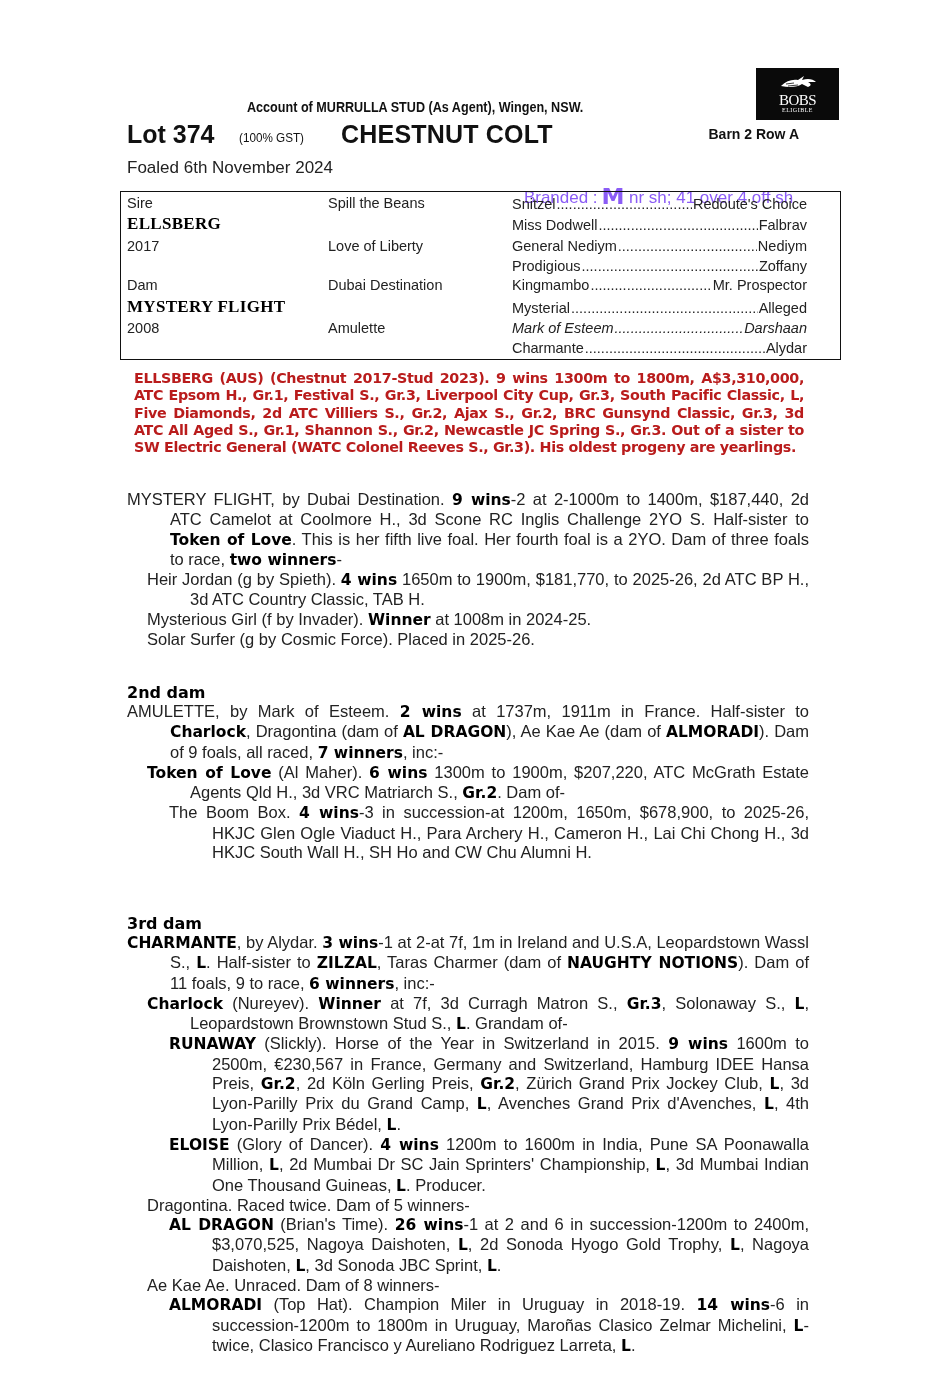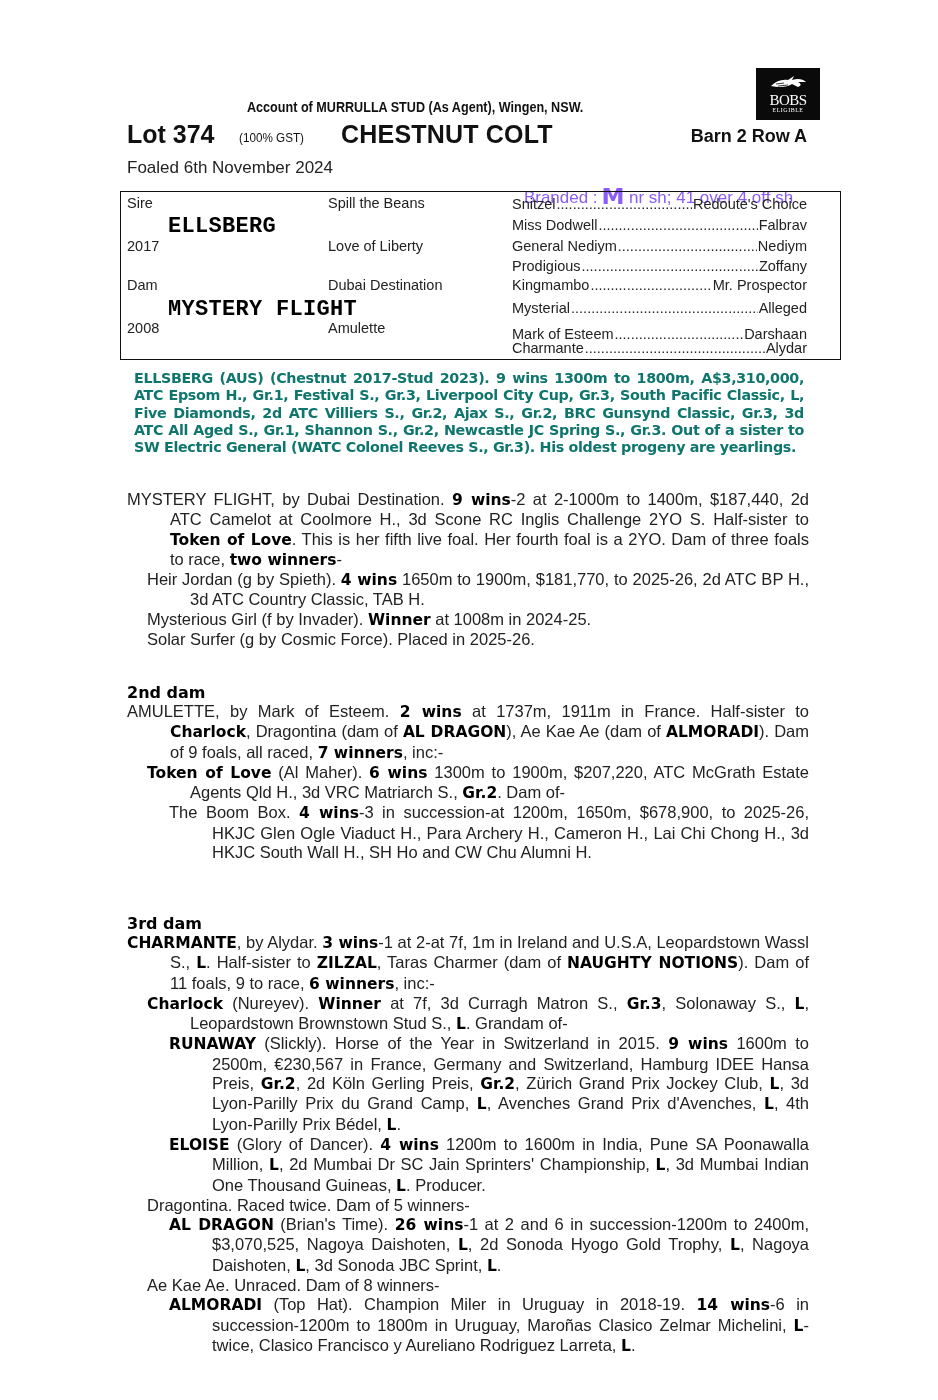--- a/index.html
+++ b/index.html
@@ -1,43 +1,43 @@
 <!DOCTYPE html>
 <html><head>
 <meta charset="utf-8">
 <style>
   html, body { margin: 0; padding: 0; background: #ffffff; }
   body { width: 938px; height: 1400px; position: relative; color: #111; font-family: "Liberation Sans", sans-serif; overflow: hidden; }
   .page { position: absolute; left: 0; top: 0; width: 938px; height: 1400px; }
 
-  .logo { position: absolute; left: 756px; top: 68px; width: 64px; height: 52px; background: #0a0a0a; color: #fff; text-align: center; }
+  .logo { position: absolute; left: 756px; top: 68px; width: 83px; height: 52px; background: #0a0a0a; color: #fff; text-align: center; }
   .logo svg { display: block; margin: 4px auto 0; }
   .logo .bobs { font-family: "Liberation Serif", serif; font-size: 15px; line-height: 14px; letter-spacing: -0.5px; margin-top: 1px; }
   .logo .elig { font-family: "Liberation Serif", serif; font-size: 6px; line-height: 7px; letter-spacing: 0.5px; }
 
   .account { position: absolute; left: 247px; top: 98px; font-family: "Liberation Sans", sans-serif; font-weight: bold; font-size: 15px; transform: scaleX(0.84); transform-origin: left top; white-space: nowrap; }
 
   .lotline { position: absolute; left: 127px; top: 120px; width: 680px; height: 34px; white-space: nowrap; }
   .lot { position: absolute; left: 0; top: 0; font-weight: bold; font-size: 25px; }
   .gst { position: absolute; left: 112px; top: 10px; font-size: 13px; transform: scaleX(0.9); transform-origin: left top; }
   .colt { position: absolute; left: 214px; top: 0; font-weight: bold; font-size: 25px; letter-spacing: 0.2px; }
-  .barn { position: absolute; right: 0; top: 6px; font-weight: bold; font-size: 18px; text-align: center; }
+  .barn { position: absolute; right: 8px; top: 6px; font-weight: bold; font-size: 14px; text-align: center; }
 
   .foaled { position: absolute; left: 127px; top: 158px; font-size: 17px; color: #222; }
   .branded { position: absolute; left: 510px; top: 158px; font-size: 17px; color: #8b5cf6; white-space: nowrap; width: 297px; text-align: center; margin-top: 30px; }
   .brand-mark { display: inline-block; font-weight: bold; font-size: 22px; vertical-align: -1px; line-height: 16px; font-family: "DejaVu Sans", sans-serif; transform: scaleX(1.05); }
 
   .pedigree { position: absolute; left: 120px; top: 191px; width: 721px; height: 169px; border: 1.5px solid #111; box-sizing: border-box; }
   .ped-cell { position: absolute; font-size: 14.5px; color: #222; white-space: nowrap; }
-  .ped-bold { font-family: Liberation Mono, monospace; font-weight: bold; font-size: 22px; color: #000; letter-spacing: 0.3px; margin-left: 41px; }
+  .ped-bold { font-family: Liberation Serif, serif; font-weight: bold; font-size: 17px; color: #000; letter-spacing: 0.3px; }
   .ped-right { position: absolute; left: 391px; width: 295px; font-size: 14.5px; color: #222; display: flex; white-space: nowrap; }
   .ped-right .dots { flex: 1; overflow: hidden; margin: 0 1px; }
   .ped-right .dots::before { content: "................................................................................................"; letter-spacing: 0px; }
 
-  .summary { position: absolute; left: 134px; top: 370px; width: 670px; font-family: "DejaVu Sans", sans-serif; font-weight: bold; font-size: 14.3px; line-height: 17.3px; text-align: justify; letter-spacing: -0.35px; color: #0f766e; }
+  .summary { position: absolute; left: 134px; top: 370px; width: 670px; font-family: "DejaVu Sans", sans-serif; font-weight: bold; font-size: 14.3px; line-height: 17.3px; text-align: justify; letter-spacing: -0.35px; color: #b91c1c; }
 
   .section { position: absolute; left: 127px; width: 682px; font-size: 16.5px; line-height: 19.3px; color: #222; }
   .sec-head { font-family: "DejaVu Sans", sans-serif; font-weight: bold; font-size: 16px; color: #000; line-height: 19px; }
   .para { text-align: justify; padding-left: 43px; text-indent: -43px; }
   .para.i1 { padding-left: 63px; text-indent: -43px; }
   .para.i2 { padding-left: 85px; text-indent: -43px; }
   .b { font-family: "DejaVu Sans", sans-serif; font-weight: bold; color: #000; font-size: 15.5px; }
 </style>
 </head>
 <body>
@@ -105,21 +105,21 @@
     <div class="ped-right" style="top:85px;">
         <span>Kingmambo</span>
         <span class="dots"></span>
         <span>Mr. Prospector</span>
       </div>
     <div class="ped-right" style="top:108px;">
         <span>Mysterial</span>
         <span class="dots"></span>
         <span>Alleged</span>
       </div>
-    <div class="ped-right" style="top:134px;">
+    <div class="ped-right" style="top:128px;font-style:italic;">
         <span>Mark of Esteem</span>
         <span class="dots"></span>
         <span>Darshaan</span>
       </div>
     <div class="ped-right" style="top:148px;">
         <span>Charmante</span>
         <span class="dots"></span>
         <span>Alydar</span>
       </div>
   </div>

